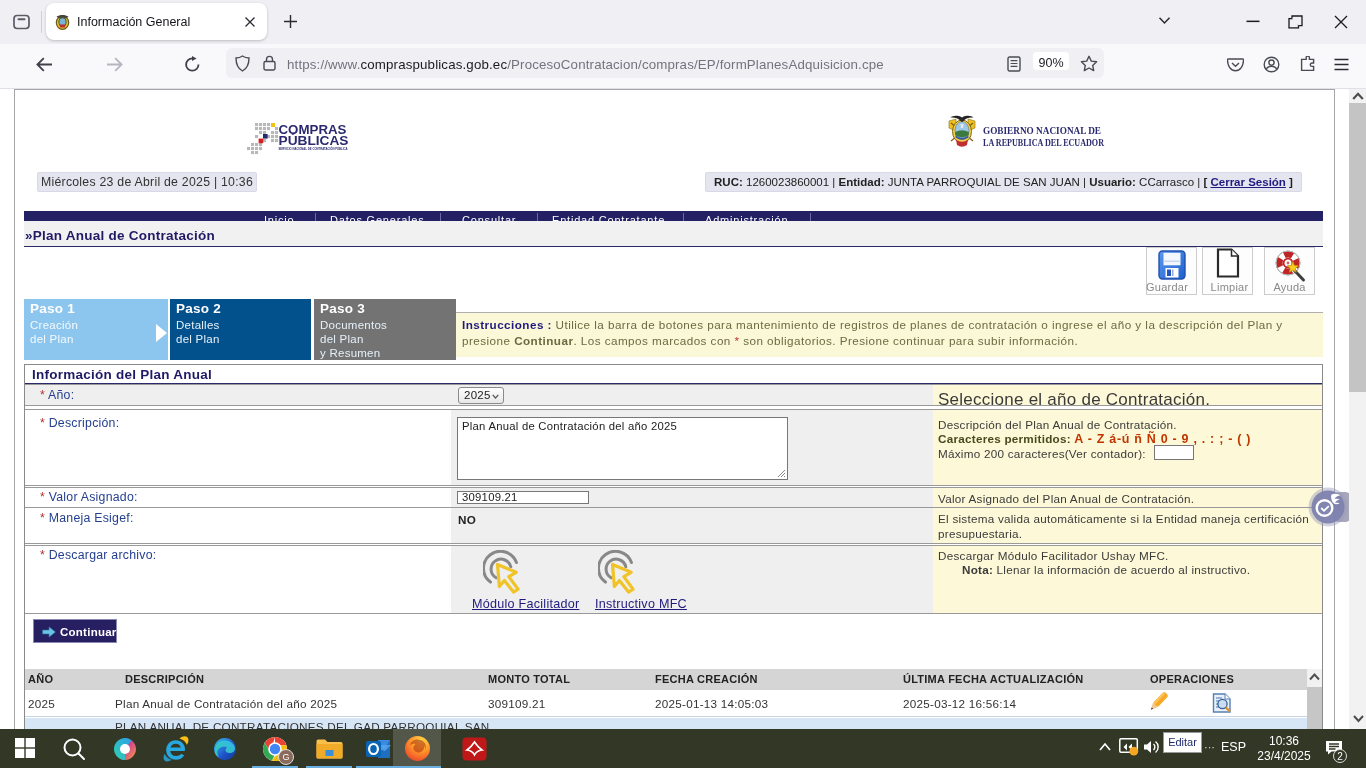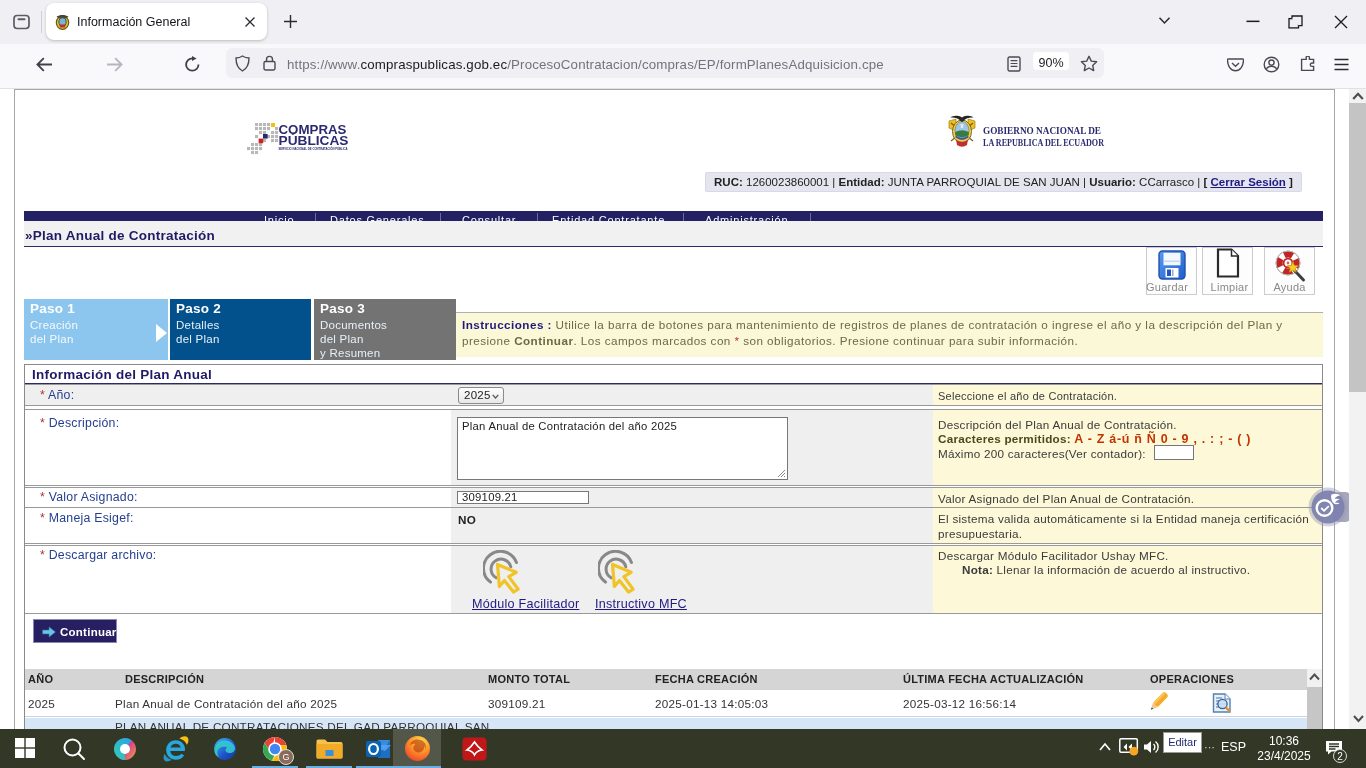--- a/index.html
+++ b/index.html
@@ -144,20 +144,21 @@
     <path d="M9.2 17 Q16 13.5 22.8 17 L22.8 20 Q16 24.5 9.2 20 Z" fill="#3a7a40"></path>
     <path d="M9.5 20.5 Q16 25 22.5 20.5 L22.5 22.5 Q16 27 9.5 22.5 Z" fill="#38589a"></path>
     <path d="M14.5 9 L17.5 9 L17 13 L15 13 Z" fill="#e8e8e8"></path>
     <path d="M10 24.5 Q16 29 22 24.5 L21 30 Q16 33.5 11 30 Z" fill="#c03030"></path>
     <path d="M16 2.4 C11 -0.2 6.5 0.8 4.5 2.6 C8.5 2.2 12 3.2 14.2 5.4 L16 7.2 L17.8 5.4 C20 3.2 23.5 2.2 27.5 2.6 C25.5 0.8 21 -0.2 16 2.4 Z" fill="#252525"></path>
     <circle cx="16" cy="4.4" r="1.7" fill="#2a2a2a"></circle>
     <text x="37" y="18.5" font-family="Liberation Serif, serif" font-size="10.6" font-weight="bold" fill="#2b2a70" textLength="118" lengthAdjust="spacingAndGlyphs">GOBIERNO NACIONAL DE</text>
     <text x="37" y="30.5" font-family="Liberation Serif, serif" font-size="10.6" font-weight="bold" fill="#2b2a70" textLength="121" lengthAdjust="spacingAndGlyphs">LA REPUBLICA DEL ECUADOR</text>
   </svg>
 
+  <div class="abs" style="left:37px;top:83px;width:220px;height:20px;background:#e5e5f0;border:1px solid #d8d8e8;border-radius:2px;font-size:12.3px;color:#333;text-align:center;line-height:19px;white-space:nowrap;">Miércoles 23 de Abril de 2025 | 10:36</div>
   <div class="abs" style="left:705px;top:83px;width:597px;height:20px;background:#e5e5f0;border:1px solid #d8d8e8;border-radius:2px;font-size:11.5px;color:#222;text-align:center;line-height:19px;white-space:nowrap;letter-spacing:0;"><b>RUC:</b> 1260023860001&nbsp;|&nbsp;<b>Entidad:</b> JUNTA PARROQUIAL DE SAN JUAN&nbsp;|&nbsp;<b>Usuario:</b> CCarrasco&nbsp;|&nbsp;<b>[ <span style="text-decoration:underline;color:#201a80;">Cerrar Sesión</span> ]</b></div>
 
   <div class="abs" style="left:24px;top:114px;width:1299px;height:19px;background:#232064;border-bottom:2px solid #22c55e;margin-top:8px;">
     <span style="position:absolute;left:240px;top:3px;font-size:11px;color:#fff;letter-spacing:0.8px;">Inicio</span>
     <span style="position:absolute;left:306px;top:3px;font-size:11px;color:#fff;letter-spacing:0.8px;text-align:right;">Datos Generales</span>
     <span style="position:absolute;left:438px;top:3px;font-size:11px;color:#fff;letter-spacing:0.8px;">Consultar</span>
     <span style="position:absolute;left:528px;top:3px;font-size:11px;color:#fff;letter-spacing:0.8px;">Entidad Contratante</span>
     <span style="position:absolute;left:681px;top:3px;font-size:11px;color:#fff;letter-spacing:0.8px;">Administración</span>
     <i style="position:absolute;left:291px;top:2px;width:1px;height:13px;background:#6a6aaa;"></i>
     <i style="position:absolute;left:416px;top:2px;width:1px;height:13px;background:#6a6aaa;"></i>
@@ -223,21 +224,21 @@
   <div class="abs" style="left:24px;top:275px;width:1299px;height:374px;border:1px solid #8a8a8a;background:#fff;"></div>
   <div class="abs" style="left:32px;top:278px;font-size:13.5px;font-weight:bold;color:#201a66;">Información del Plan Anual</div>
   <div class="abs" style="left:25px;top:294px;width:1297px;height:1px;background:#2a2a6b;"></div>
 
   <div class="abs" style="left:25px;top:295px;width:1297px;height:22px;border-top:1px solid #999;border-bottom:1px solid #999;background:#efefef;"></div>
   <div class="abs" style="left:933px;top:296px;width:389px;height:20px;background:#fdf9d8;"></div>
   <div class="abs" style="left:40px;top:299px;font-size:12.3px;color:#243f8f;"><span style="color:#b03030;">*</span> Año:</div>
   <div class="abs" style="left:458px;top:298px;width:46px;height:17px;background:linear-gradient(#fefefe,#e8e8e8);border:1px solid #8a8a8a;border-radius:3px;font-size:11.5px;color:#222;line-height:15px;padding-left:5px;">2025 <svg style="position:absolute;right:4px;top:6px;" width="7" height="5" viewBox="0 0 7 5">
         <path d="M0.7 0.8 L3.5 4 L6.3 0.8" fill="none" stroke="#555" stroke-width="1.2"></path>
       </svg></div>
-  <div class="abs" style="left:938px;top:301px;font-size:11px;color:#3a3a3a;">Seleccione el año de Contratación.</div>
+  <div class="abs" style="left:938px;top:301px;font-size:17px;color:#3a3a3a;">Seleccione el año de Contratación.</div>
 
   <div class="abs" style="left:25px;top:320px;width:1297px;height:77px;border-top:1px solid #999;border-bottom:1px solid #999;background:#fff;"></div>
   <div class="abs" style="left:451px;top:321px;width:482px;height:75px;background:#efefef;"></div>
   <div class="abs" style="left:933px;top:321px;width:389px;height:75px;background:#fdf9d8;"></div>
   <div class="abs" style="left:40px;top:327px;font-size:12.3px;color:#243f8f;"><span style="color:#b03030;">*</span> Descripción:</div>
   <div class="abs" style="left:457px;top:328px;width:331px;height:63px;background:#fff;border:1px solid #777;font-size:11.3px;color:#222;padding:2px 4px;">Plan Anual de Contratación del año 2025
     <svg style="position:absolute;right:1px;bottom:1px;" width="10" height="10" viewBox="0 0 10 10">
         <path d="M2 9 L9 2 M5 9 L9 5 M8 9 L9 8" stroke="#888" stroke-width="1"></path>
       </svg>
   </div>

